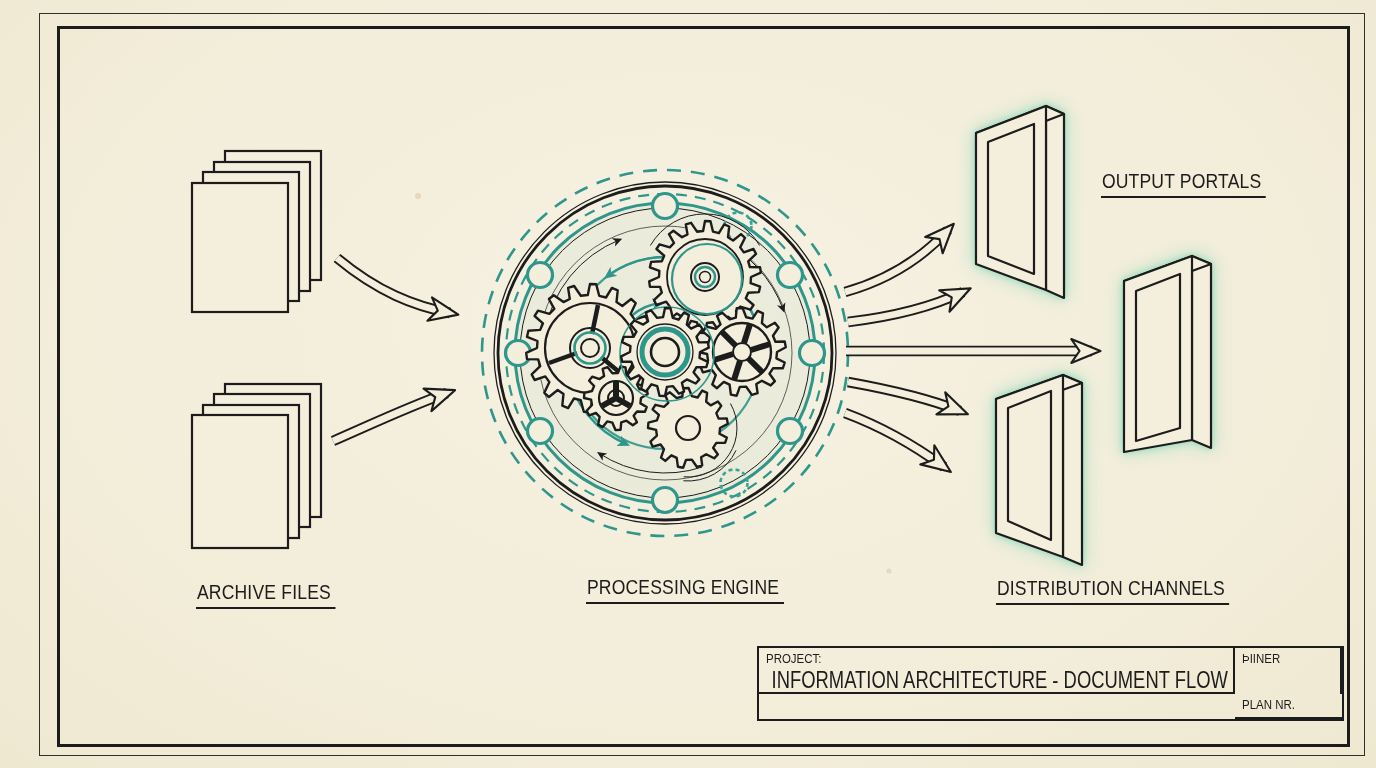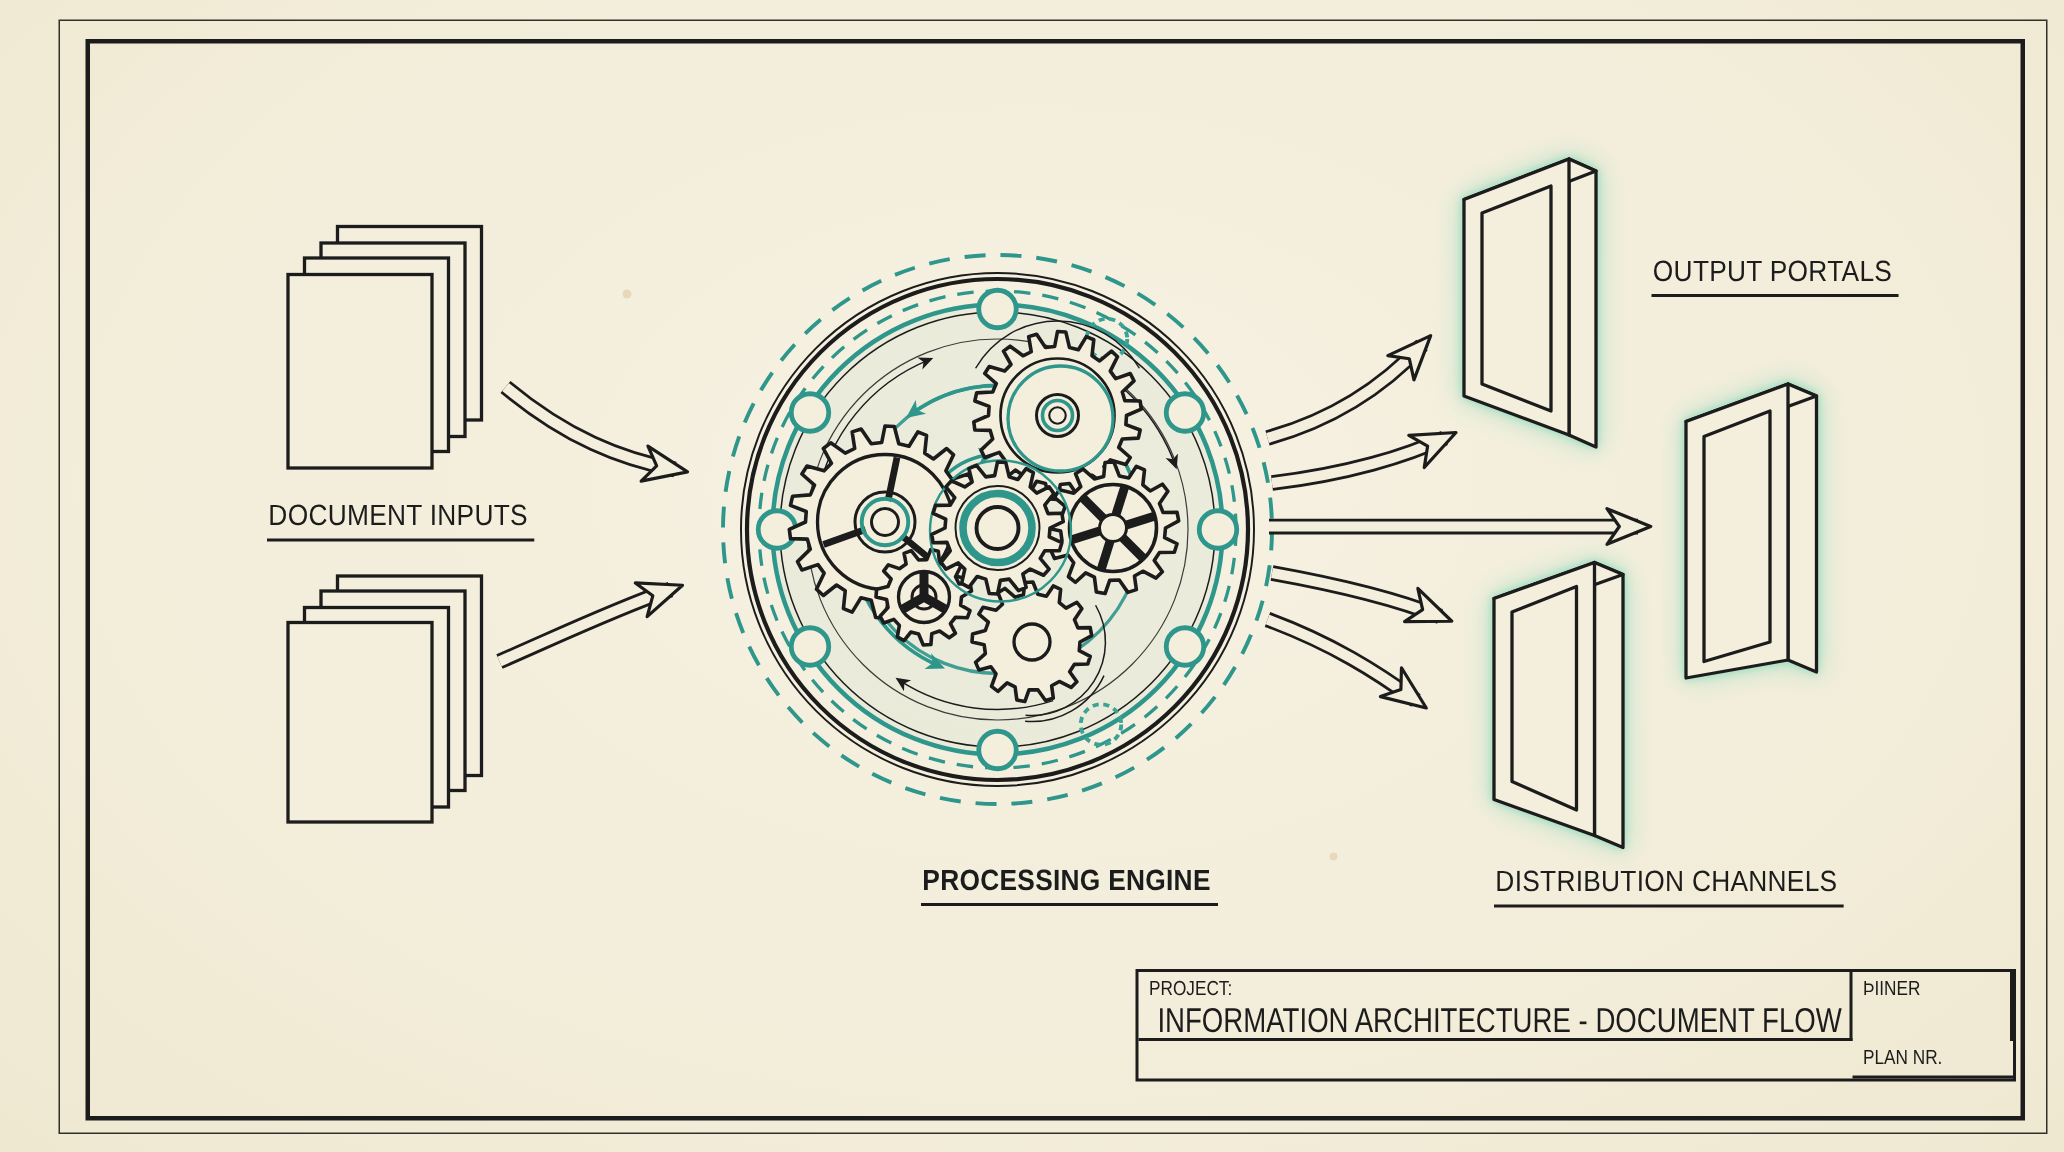--- a/index.html
+++ b/index.html
@@ -206,24 +206,24 @@
       <polygon class="pface" points="1063,375 1082,383 1082,565 1063,557"></polygon>
       <polygon class="pface" points="996,399 1063,375 1082,383 1015,407"></polygon>
       <polygon class="pface" points="996,399 1063,375 1063,557 996,533"></polygon>
       <polygon class="pface" points="1008,408 1051,391 1051,540 1008,521"></polygon>
     </g>
   </svg>
 
   <div class="border-outer"></div>
   <div class="border-inner"></div>
 
-  <div class="lbl" style="left:178px;top:333px;">
-    <span>DOCUMENT INPUTS</span>
-  </div>
-  <div class="lbl" style="left:614px;top:576px;font-weight:bold;">
+  <div class="lbl" style="left:196px;top:581px;">
+    <span>ARCHIVE FILES</span>
+  </div>
+  <div class="lbl" style="left:586px;top:576px;">
     <span>PROCESSING ENGINE</span>
   </div>
   <div class="lbl" style="left:1101px;top:170px;">
     <span>OUTPUT PORTALS</span>
   </div>
   <div class="lbl" style="left:996px;top:577px;">
     <span>DISTRIBUTION CHANNELS</span>
   </div>
 
   <div class="tb">

